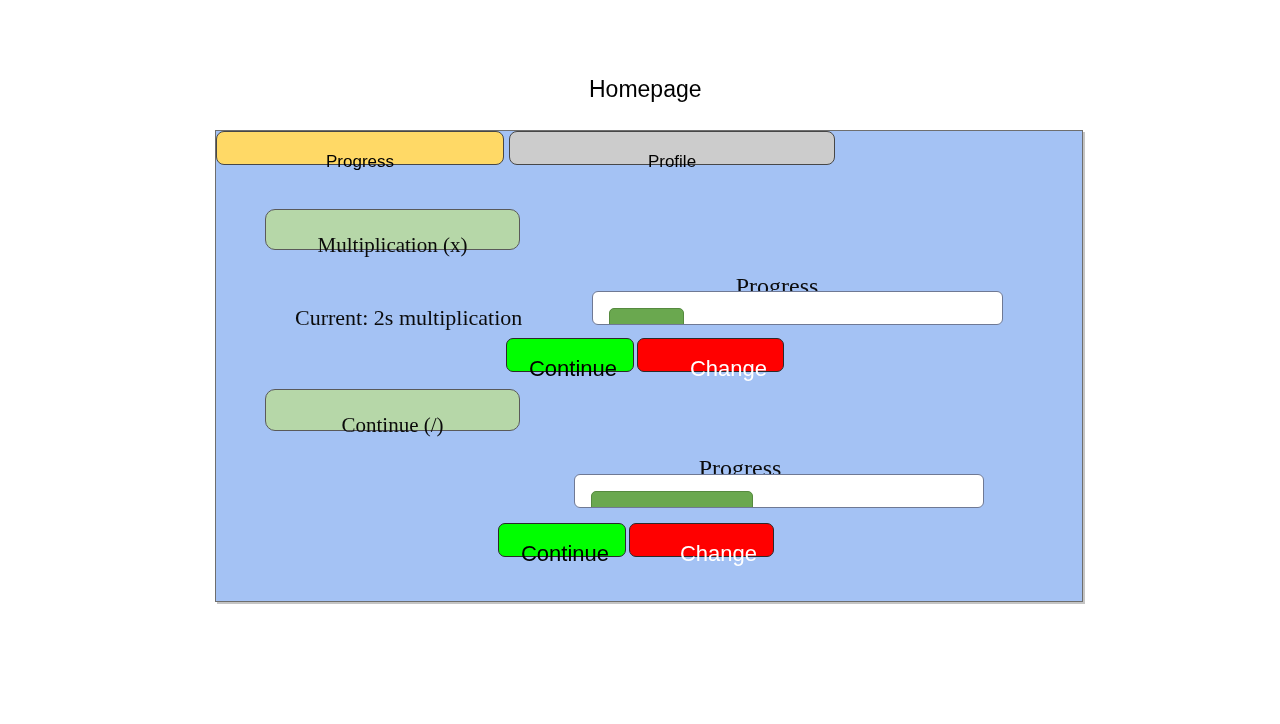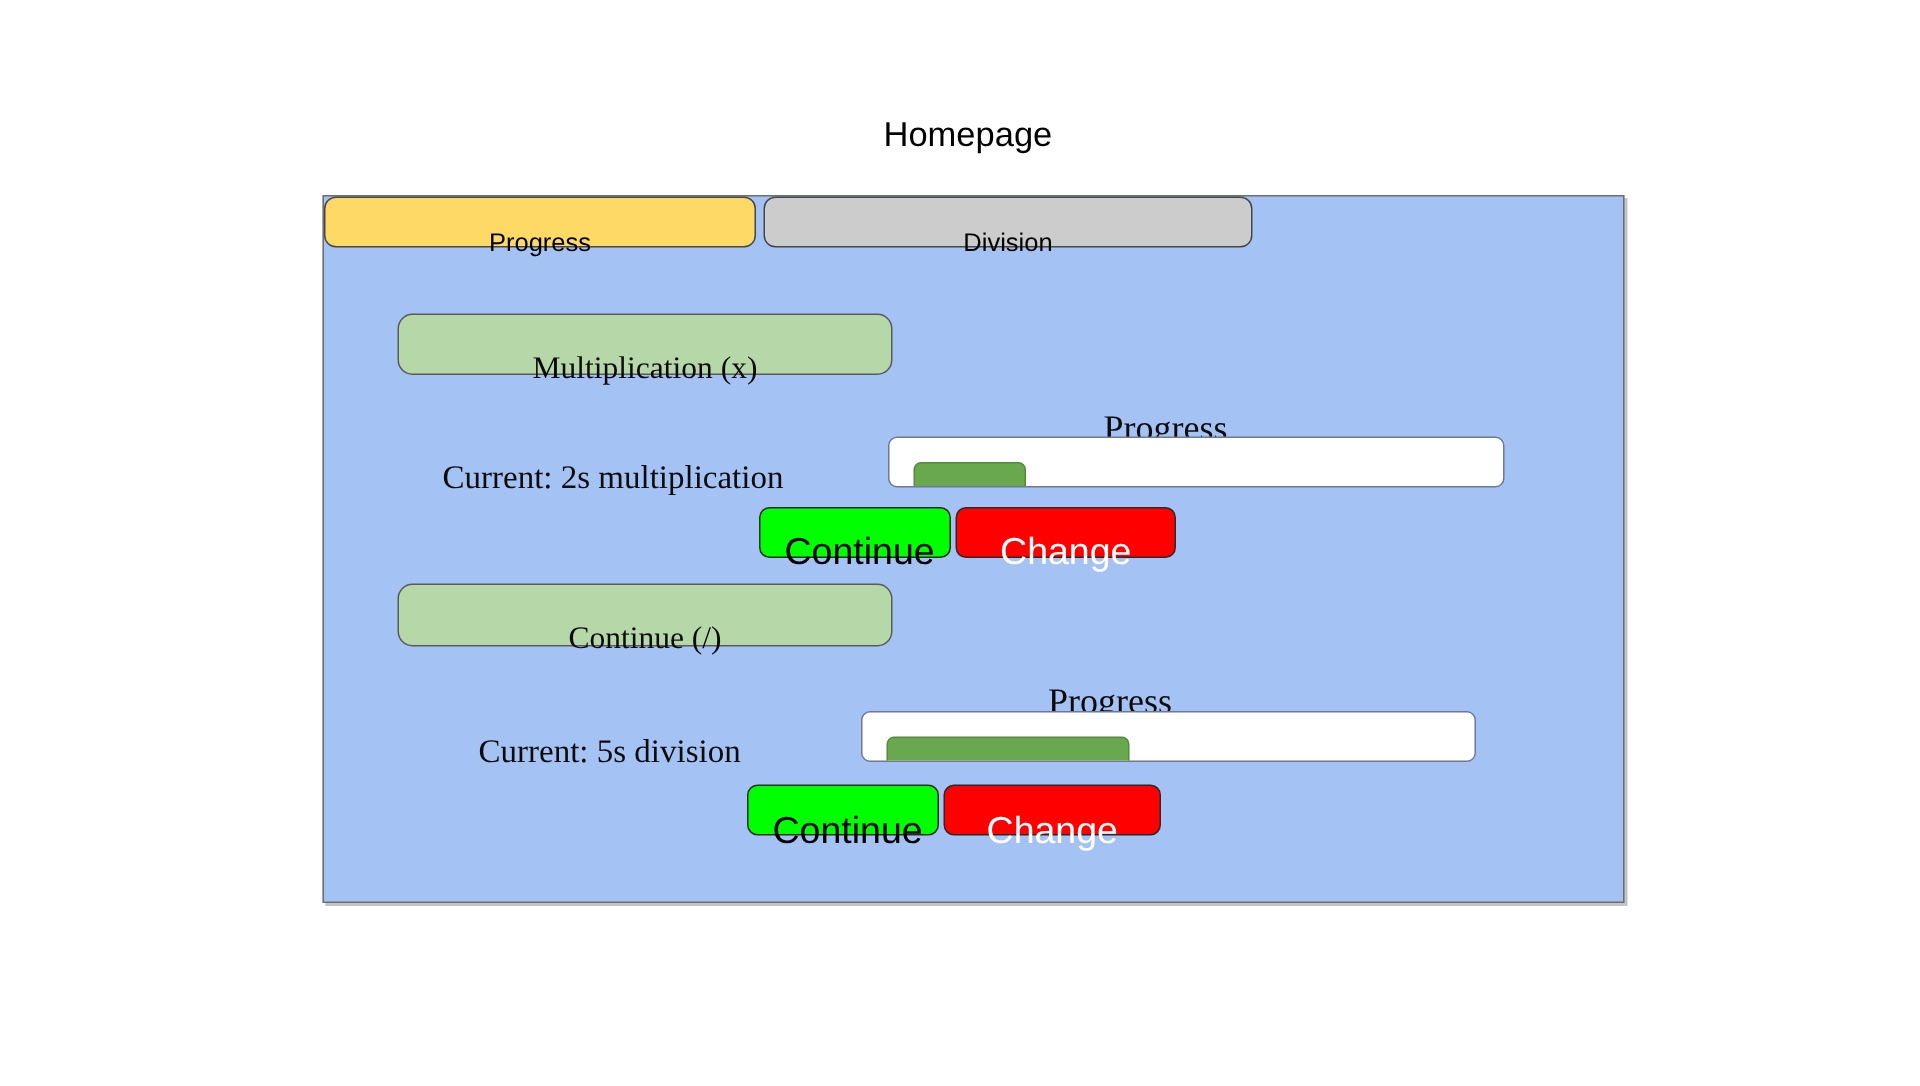--- a/index.html
+++ b/index.html
@@ -36,21 +36,21 @@
     cursor:pointer;white-space:nowrap;
   }
   .tab.active{background:var(--tab-active-yellow);}
   .tab-1{left:0px;width:288px;}
   .tab-2{left:293px;width:326px;}
   .tab-3{left:624px;width:244px;}
 
   .hand{font-family:cursive;color:#0b0b0b;}
 
   .category-btn{
-    position:absolute;left:49px;width:330px;height:41px;
+    position:absolute;left:49px;width:255px;height:41px;
     background:var(--category-green);
     border:1.5px solid #5a5a5a;border-radius:10px;
     text-align:center;font-size:21px;line-height:38px;
     cursor:pointer;white-space:nowrap;overflow:visible;
   }
 
   .progress-caption{
     position:absolute;width:200px;text-align:center;
     font-size:24px;white-space:nowrap;
   }
@@ -65,21 +65,21 @@
     overflow:hidden;
   }
   .progress-fill{
     height:100%;background:var(--progress-fill-green);
     border:1px solid #568a3f;border-radius:5px;
   }
 
   .btn{
     position:absolute;height:31px;
     border:1.5px solid #2a2a2a;border-radius:7px;
-    font-size:25px;text-align:center;line-height:27px;
+    font-size:22px;text-align:right;line-height:27px;
     cursor:pointer;white-space:nowrap;
   }
   .btn-continue{background:var(--continue-green);color:#000;}
   .btn-change{background:var(--change-red);color:#ffffff;}
 
   
   .s1-cat{top:78px;}
   .s1-progress-caption{left:461px;top:126px;}
   .s1-current{left:63px;top:158px;}
   .s1-track{left:376px;top:160px;width:411px;}
@@ -97,34 +97,33 @@
 </head>
 <body>
 
 <div class="canvas">
 
   <div class="page-title">Homepage</div>
 
   <div class="container">
 
     <div class="tab tab-1 active">Progress</div>
-    <div class="tab tab-2">Division</div>
+    <div class="tab tab-2">Profile</div>
 
     <div class="category-btn hand s1-cat">Multiplication (x)</div>
     <div class="progress-caption hand s1-progress-caption">Progress</div>
     <div class="current-label hand s1-current">Current: 2s multiplication</div>
     <div class="progress-track s1-track">
       <div class="progress-fill" style="width: 20%;"></div>
     </div>
     <div class="btn btn-continue s1-continue">Continue</div>
     <div class="btn btn-change s1-change">Change</div>
 
     <div class="category-btn hand s2-cat">Continue (/)</div>
     <div class="progress-caption hand s2-progress-caption">Progress</div>
-    <div class="current-label hand s2-current">Current: 5s division</div>
     <div class="progress-track s2-track">
       <div class="progress-fill" style="width: 43%;"></div>
     </div>
     <div class="btn btn-continue s2-continue">Continue</div>
     <div class="btn btn-change s2-change">Change</div>
 
   </div>
 </div>
 
 </body></html>

